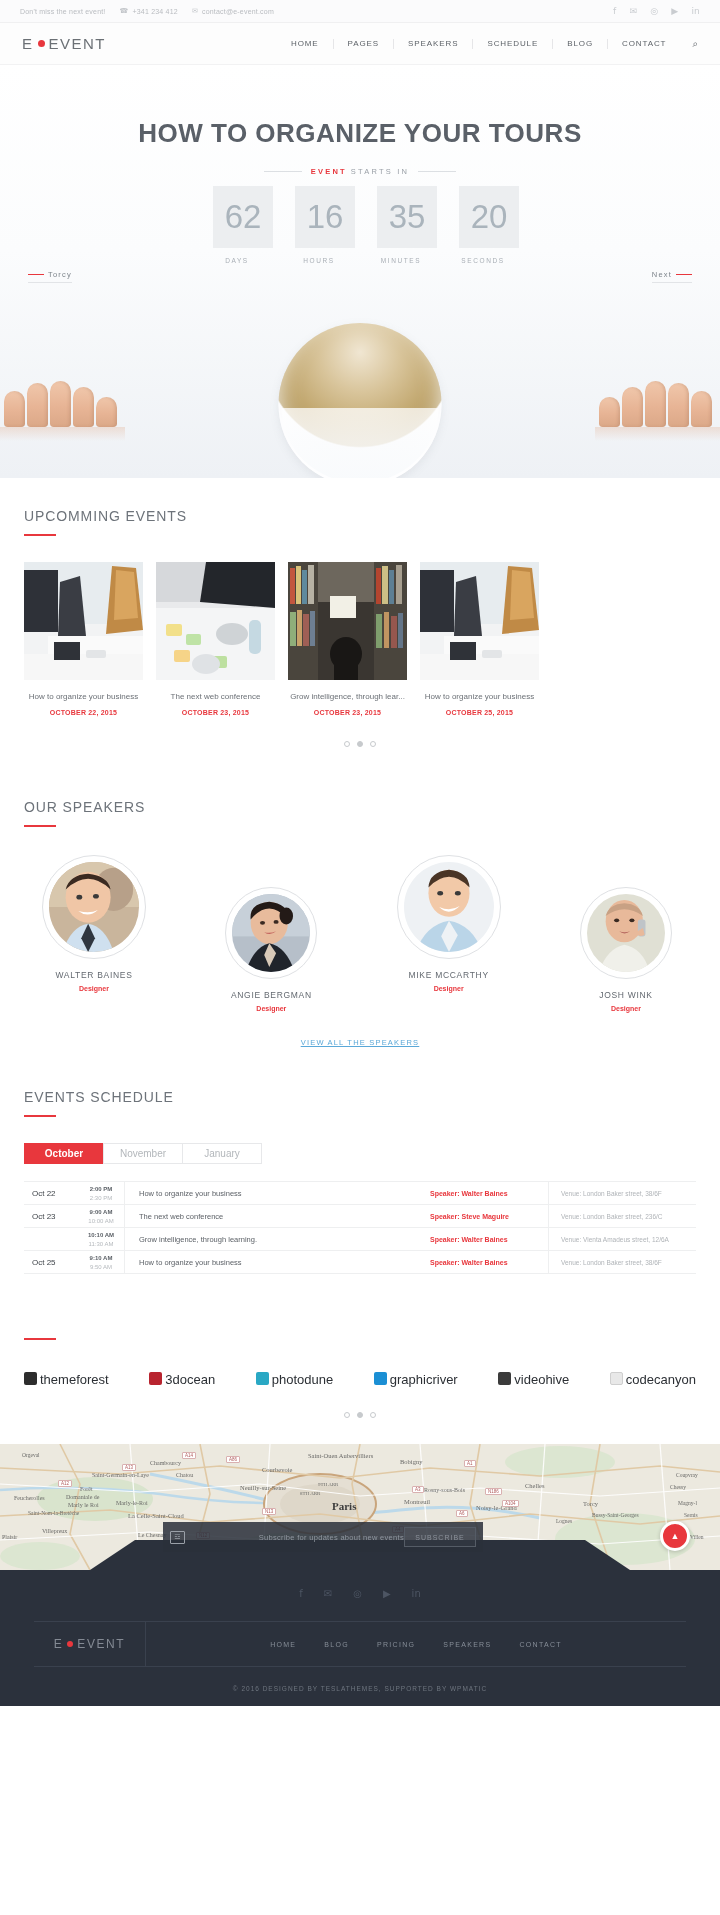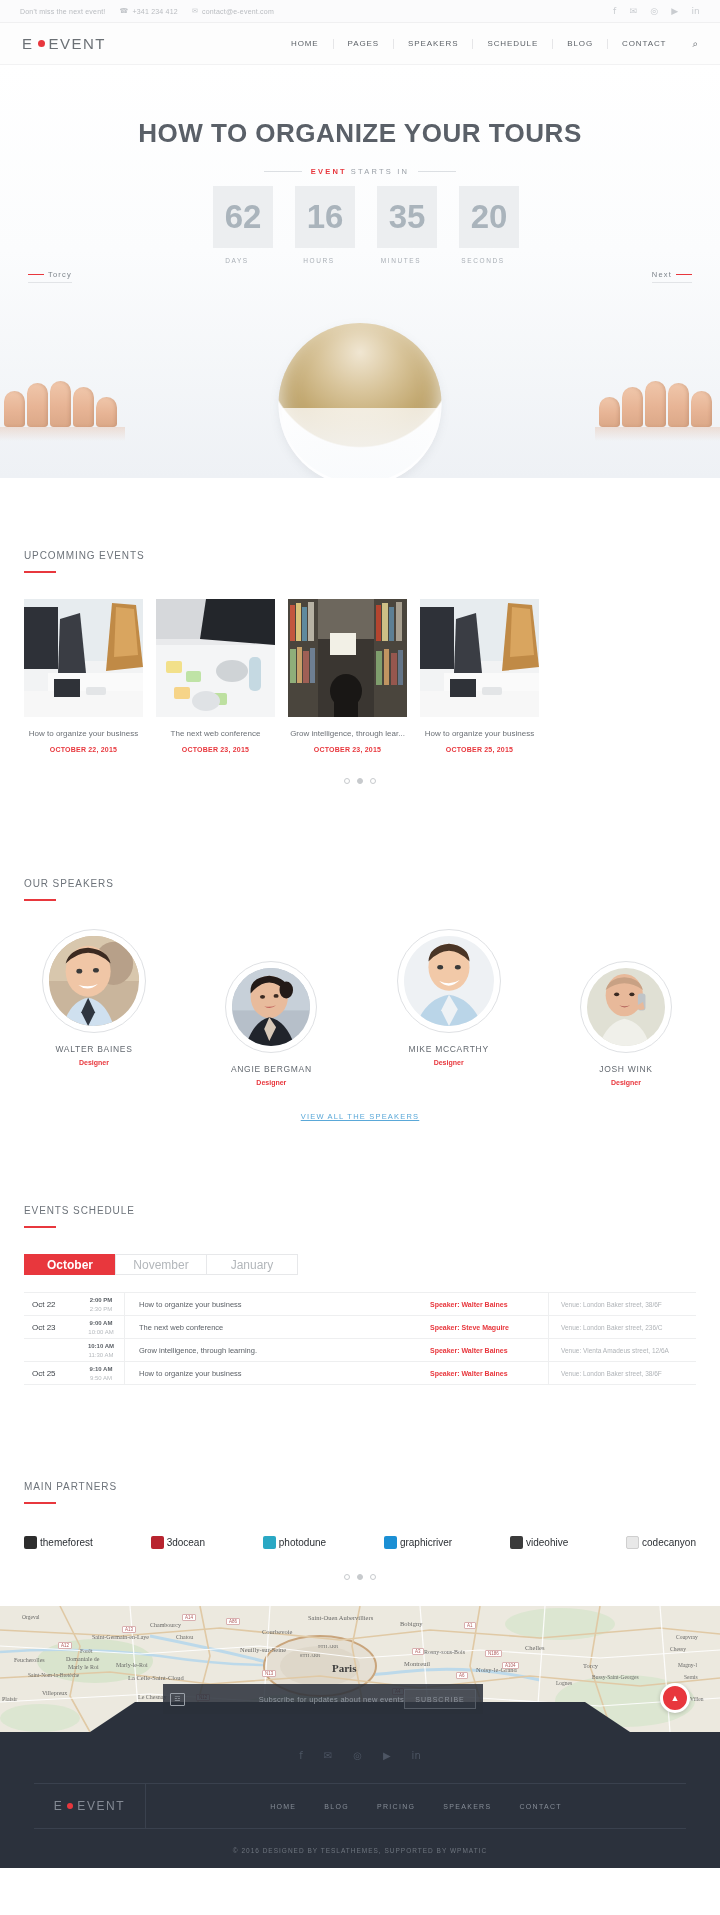--- a/index.html
+++ b/index.html
@@ -89,21 +89,21 @@
   .starts-in .ev { color: #e8373d; font-weight: 700; margin-right: 4px; letter-spacing: 2.2px; }
 
   .countdown {
     margin-top: 10px;
     display: flex; justify-content: center; align-items: flex-start; gap: 10px;
   }
   .cd-unit { width: 72px; text-align: center; }
   .cd-box {
     height: 62px; background: #eceef0;
     display: flex; align-items: center; justify-content: center;
-    font-size: 33px; color: #aab4bc; font-weight: 700; margin-left: 12px;
+    font-size: 33px; color: #aab4bc; font-weight: 400; margin-left: 12px;
   }
   .cd-label {
     margin-top: 9px; font-size: 6.5px; letter-spacing: 1.6px; color: #a9afb6;
   }
   .hero-arrow {
     position: absolute; top: 205px;
     display: flex; align-items: center; gap: 4px;
     font-size: 7.5px; letter-spacing: 1.2px; color: #7d848b;
     cursor: pointer;
   }
@@ -136,21 +136,21 @@
     box-shadow: inset -2px 0 3px rgba(160,110,85,.25);
   }
   .hands-reflect {
     position:absolute; bottom:0; left:0; right:0; height:14px;
     background: linear-gradient(180deg, rgba(226,178,150,.35), rgba(255,255,255,0));
   }
 
   
   .section { padding: 0 24px; }
   .sec-title {
-    font-size: 10px; color: #6d737a; letter-spacing: .9px; font-weight: 400; margin-top: 42px;
+    font-size: 14px; color: #6d737a; letter-spacing: .9px; font-weight: 400;
   }
   .sec-rule { width: 32px; height: 2px; background: #e8373d; margin-top: 10px; }
 
   
   .upcoming { padding-top: 30px; padding-bottom: 28px; }
   .ev-grid { display: flex; gap: 13px; margin-top: 26px; }
   .ev-card { width: 119px; }
   .ev-thumb { width: 119px; height: 118px; overflow: hidden; position: relative; }
   .ev-title { margin-top: 11px; font-size: 8px; color: #6b7076; text-align: center; line-height: 12px; }
   .ev-date { margin-top: 6px; font-size: 7px; color: #e8373d; text-align: center; font-weight: 700; letter-spacing: .2px; }
@@ -174,43 +174,43 @@
   .sp-role { margin-top: 5px; font-size: 7px; color: #e8373d; font-weight: 700; }
   .view-all {
     display: block; text-align: center; margin-top: 26px;
     font-size: 7.5px; letter-spacing: 1.2px; color: #5aa8d8; text-decoration: underline;
   }
 
   
   .schedule { padding-top: 32px; padding-bottom: 20px; }
   .tabs { display: flex; margin-top: 26px; }
   .tab {
-    width: 92px; height: 21px; border: 1px solid #e7e8ea;
+    width: 80px; height: 21px; border: 1px solid #e7e8ea;
     display: flex; align-items: center; justify-content: center;
-    font-size: 12px; color: #b3b7bb; background: #fff; margin-right: -1px;
+    font-size: 10px; color: #b3b7bb; background: #fff; margin-right: -1px;
   }
   .tab.active { background: #e8373d; border-color: #e8373d; color: #fff; font-weight: 700; }
   .sched-table { margin-top: 17px; border-top: 1px solid #eeeff0; }
   .sched-row {
     display: flex; align-items: center; height: 23px;
     border-bottom: 1px solid #eeeff0;
     font-size: 7px;
   }
   .c-day { width: 54px; font-size: 8px; color: #3f444a; font-weight: 400; padding-left: 8px; }
   .c-time { width: 46px; text-align: center; line-height: 8px; }
   .c-time .t1 { font-size: 6px; color: #5c6167; font-weight: 700; display: block; }
   .c-time .t2 { font-size: 6px; color: #b6babe; display: block; margin-top: 1px; }
   .c-name { flex: 1; padding-left: 14px; font-size: 7.5px; color: #5c6167; border-left: 1px solid #eeeff0; height: 100%; display: flex; align-items: center; }
   .c-speaker { width: 118px; font-size: 7px; color: #e8373d; font-weight: 700; }
   .c-venue { width: 148px; font-size: 6.5px; color: #b0b4b8; border-left: 1px solid #eeeff0; height: 100%; display: flex; align-items: center; padding-left: 12px; }
 
   
   .partners { padding-top: 34px; padding-bottom: 26px; }
   .pt-grid { display: flex; justify-content: space-between; align-items: center; margin-top: 32px; }
-  .pt-item { display: flex; align-items: center; font-size: 10px; color: #2b2f34; }
+  .pt-item { display: flex; font-size: 13px; color: #2b2f34; }
   .pt-mark { width: 13px; height: 13px; margin-right: 3px; border-radius: 2px; display: inline-block; }
 
   
   .map {
     height: 126px; position: relative; overflow: hidden;
     background: #eceadf;
   }
   .map-bg { position: absolute; inset: 0; }
   .map-label { position: absolute; font-family: "Liberation Serif", serif; color: #6a6a68; white-space: nowrap; }
   .map-city { font-size: 11px; color: #3c3c3c; font-weight: 700; }
@@ -615,21 +615,20 @@
           <span class="t2">9:50 AM</span>
         </div>
         <div class="c-name">How to organize your business</div>
         <div class="c-speaker">Speaker: Walter Baines</div>
         <div class="c-venue">Venue: London Baker street, 38/6F</div>
       </div>
     </div>
   </div>
 
   <div class="section partners">
-    <div class="sec-title">MAIN PARTNERS</div>
     <div class="sec-rule"></div>
 
     <div class="pt-grid">
       <div class="pt-item">
         <span class="pt-mark" style="background:#2d2d2d;"></span>
         <span>themeforest</span>
       </div>
       <div class="pt-item">
         <span class="pt-mark" style="background:#b8242f;"></span>
         <span>3docean</span>

